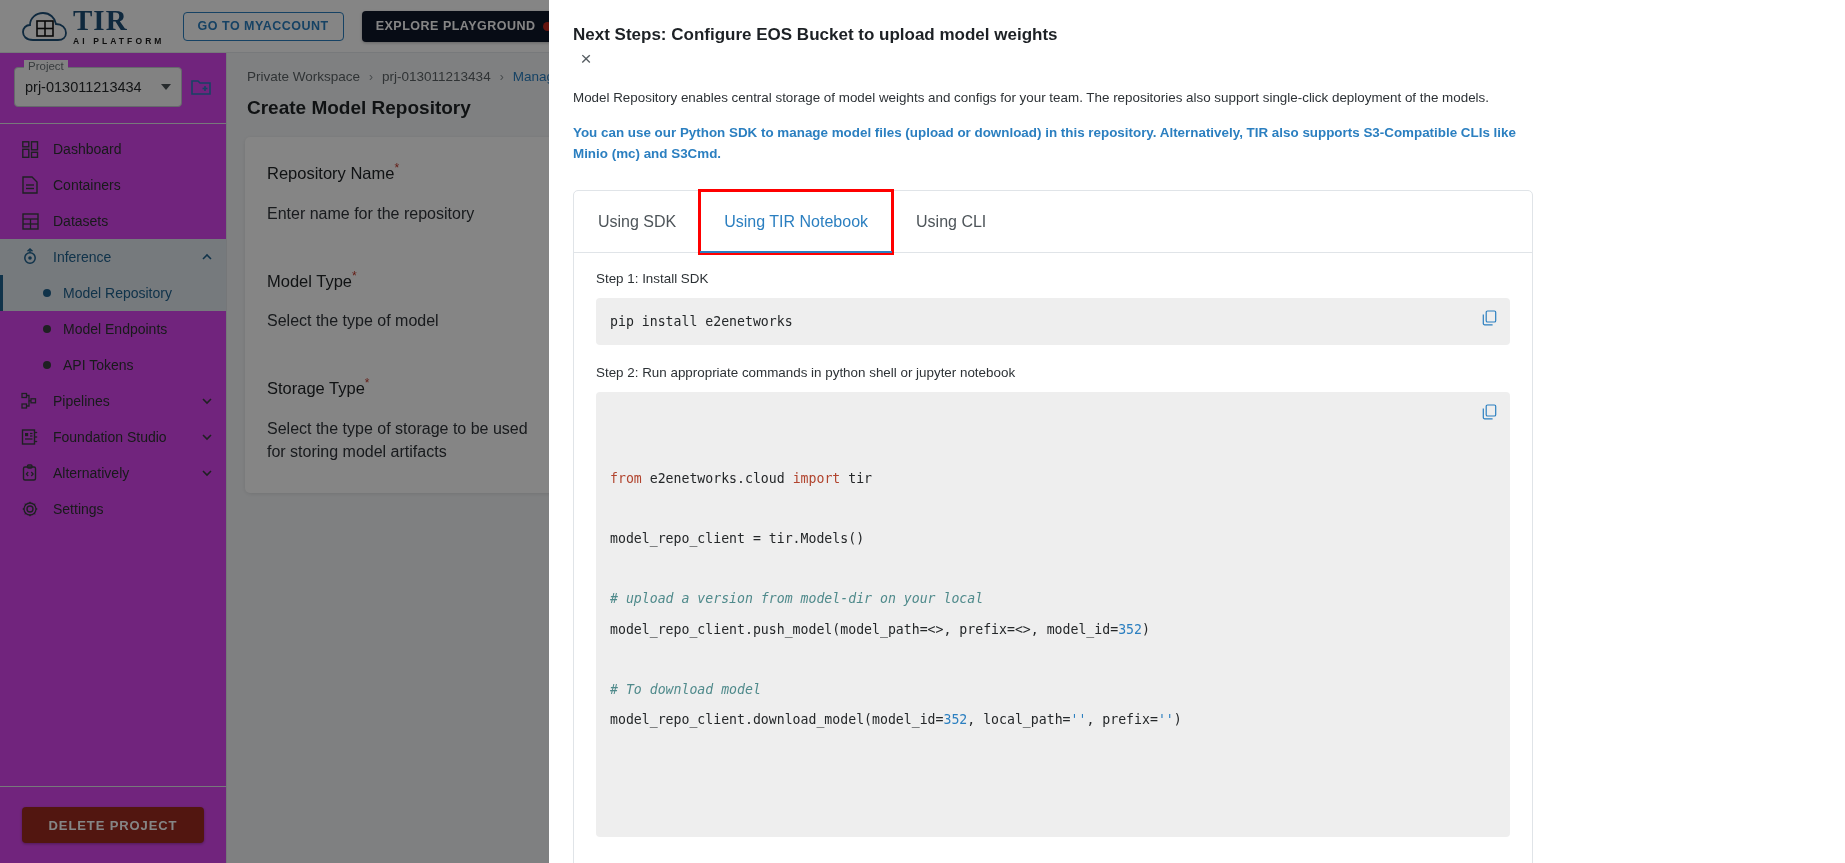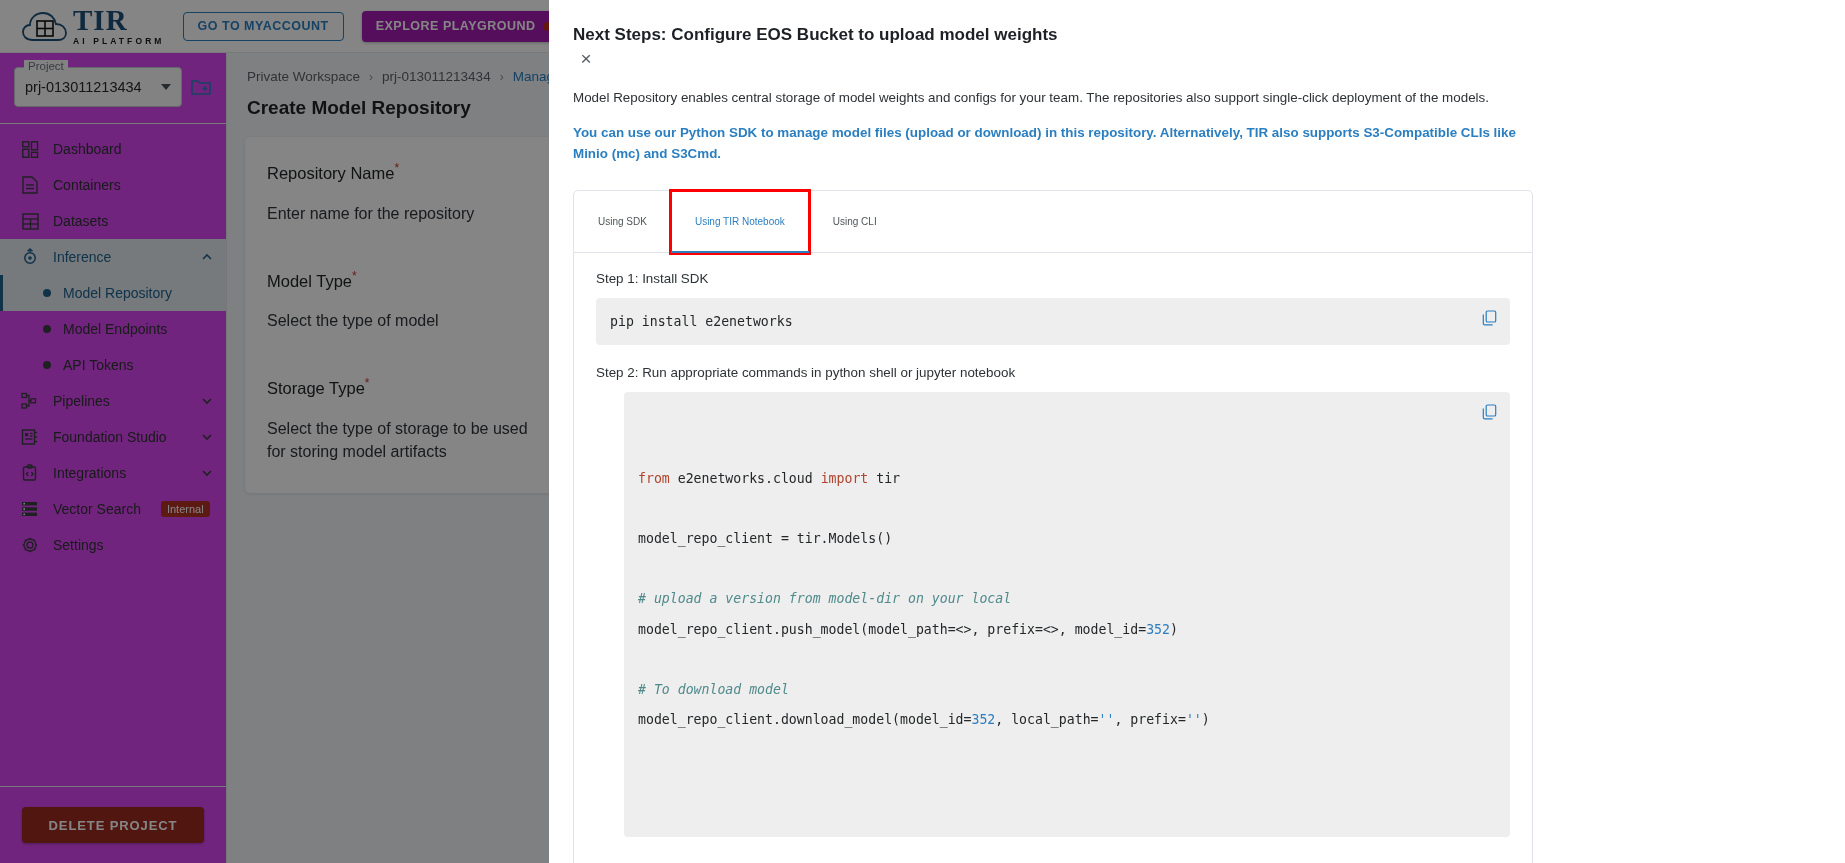--- a/index.html
+++ b/index.html
@@ -31,21 +31,21 @@
     font-size: 8.5px; font-weight: bold; letter-spacing: 3.1px; color: #1c1c1c;
     margin-top: 2px;
   }
   .btn-outline {
     height: 29px; padding: 0 14px; border: 1px solid #2b7fc0; border-radius: 4px;
     background: transparent; color: #2b7fc0; font-size: 12.5px; font-weight: 600;
     letter-spacing: .5px; display: flex; align-items: center; cursor: pointer;
   }
   .btn-primary {
     height: 31px; padding: 0 14px; border: none; border-radius: 4px;
-    background: #a21caf; color: #ffffff; font-size: 12.5px; font-weight: 600;
+    background: #0f172a; color: #ffffff; font-size: 12.5px; font-weight: 600;
     letter-spacing: .5px; display: flex; align-items: center; gap: 7px;
     cursor: pointer; box-shadow: 0 1px 3px rgba(0,0,0,.25);
   }
   .dot-red { width: 9px; height: 9px; border-radius: 50%; background: #c3291e; display: inline-block; }
 
   
   .sidebar {
     position: absolute; left: 0; top: 53px; width: 227px; height: 810px;
     background: #d946ef; border-right: 1px solid #e0e4e8;
     display: flex; flex-direction: column;
@@ -131,38 +131,38 @@
     max-width: 955px;
   }
 
   .panel {
     margin-top: 25px; border: 1px solid #e0e4e8; border-radius: 5px; background: #fff;
     width: 960px; padding: 0 0 14px 0;
   }
   .tabs { display: flex; border-bottom: 1px solid #e0e4e8; position: relative; height: 62px; }
   .tab {
     padding: 0 24px; height: 62px; display: flex; align-items: center; justify-content: center;
-    font-size: 10px; color: #4e555a; cursor: pointer; background: none; border: none;
+    font-size: 16px; color: #4e555a; cursor: pointer; background: none; border: none;
     font-family: inherit;
   }
   .tab.active { color: #2b7fc0; font-weight: normal; }
   .tab.highlight { outline: 3px solid #ff0000; outline-offset: -1px; position: relative; z-index: 3; }
   .tab .underline {
     position: absolute; left: 0; right: 0; bottom: 0; height: 2px; background: #2b7fc0;
   }
 
   .panel-body { padding: 18px 22px 0 22px; }
   .step-label { font-size: 13.4px; color: #2d3236; margin-bottom: 12px; }
   .code-block {
     position: relative; background: #eeeeee; border-radius: 4px;
     padding: 17px 46px 17px 14px; margin-bottom: 20px;
     font-family: "DejaVu Sans Mono", monospace; font-size: 13.2px; color: #242729;
     line-height: 1.0; white-space: pre;
   }
-  .code-block.tall { line-height: 2.28; padding-top: 12px; padding-bottom: 12px; margin-left: 28px; }
+  .code-block.tall { line-height: 2.28; padding-top: 12px; padding-bottom: 12px; }
   .copy-ico {
     position: absolute; right: 13px; top: 12px; width: 15px; height: 16px; cursor: pointer;
   }
   .kw { color: #b1442e; }
   .cm { color: #4f8a8b; font-style: italic; }
   .num { color: #2b7fc0; }
   .str { color: #2b7fc0; }
 </style>
 </head>
 <body>
@@ -310,40 +310,26 @@
 
         <div class="navitem">
           <span class="ico">
             <svg width="18" height="18" viewBox="0 0 18 18">
               <rect x="2.5" y="3" width="12" height="13" rx="1.5" fill="none" stroke="#3a3f42" stroke-width="1.4"></rect>
               <rect x="6.5" y="1" width="4.5" height="3" rx="1" fill="none" stroke="#3a3f42" stroke-width="1.4"></rect>
               <path d="M7.2 8 L5.4 10 L7.2 12" fill="none" stroke="#3a3f42" stroke-width="1.3"></path>
               <path d="M10.3 8 L12.1 10 L10.3 12" fill="none" stroke="#3a3f42" stroke-width="1.3"></path>
             </svg>
           </span>
-          <span class="lbl">Integrations</span>
+          <span class="lbl">Alternatively</span>
           <svg class="chev" viewBox="0 0 12 12">
             <path d="M2 4 L6 8 L10 4" fill="none" stroke="#3a3f42" stroke-width="1.6"></path>
           </svg>
         </div>
 
-        <div class="navitem">
-          <span class="ico">
-            <svg width="18" height="16" viewBox="0 0 18 16">
-              <rect x="1" y="1" width="15" height="3.4" fill="#3a3f42"></rect>
-              <rect x="1" y="6.3" width="15" height="3.4" fill="#3a3f42"></rect>
-              <rect x="1" y="11.6" width="15" height="3.4" fill="#3a3f42"></rect>
-              <circle cx="3.2" cy="2.7" r="0.9" fill="#fafafa"></circle>
-              <circle cx="3.2" cy="8" r="0.9" fill="#fafafa"></circle>
-              <circle cx="3.2" cy="13.3" r="0.9" fill="#fafafa"></circle>
-            </svg>
-          </span>
-          <span class="lbl" style="flex:none">Vector Search</span>
-          <span class="badge-internal">Internal</span>
-        </div>
 
         <div class="navitem">
           <span class="ico">
             <svg width="18" height="18" viewBox="0 0 18 18">
               <circle cx="9" cy="9" r="3" fill="none" stroke="#3a3f42" stroke-width="1.4"></circle>
               <path d="M9 1.2 L10.2 3.2 H7.8 Z M9 16.8 L7.8 14.8 H10.2 Z M1.2 9 L3.2 7.8 V10.2 Z M16.8 9 L14.8 10.2 V7.8 Z
                        M3.5 3.5 L5.8 4.1 L4.1 5.8 Z M14.5 14.5 L12.2 13.9 L13.9 12.2 Z
                        M14.5 3.5 L13.9 5.8 L12.2 4.1 Z M3.5 14.5 L4.1 12.2 L5.8 13.9 Z" fill="#3a3f42"></path>
               <circle cx="9" cy="9" r="6" fill="none" stroke="#3a3f42" stroke-width="1.3"></circle>
             </svg>

